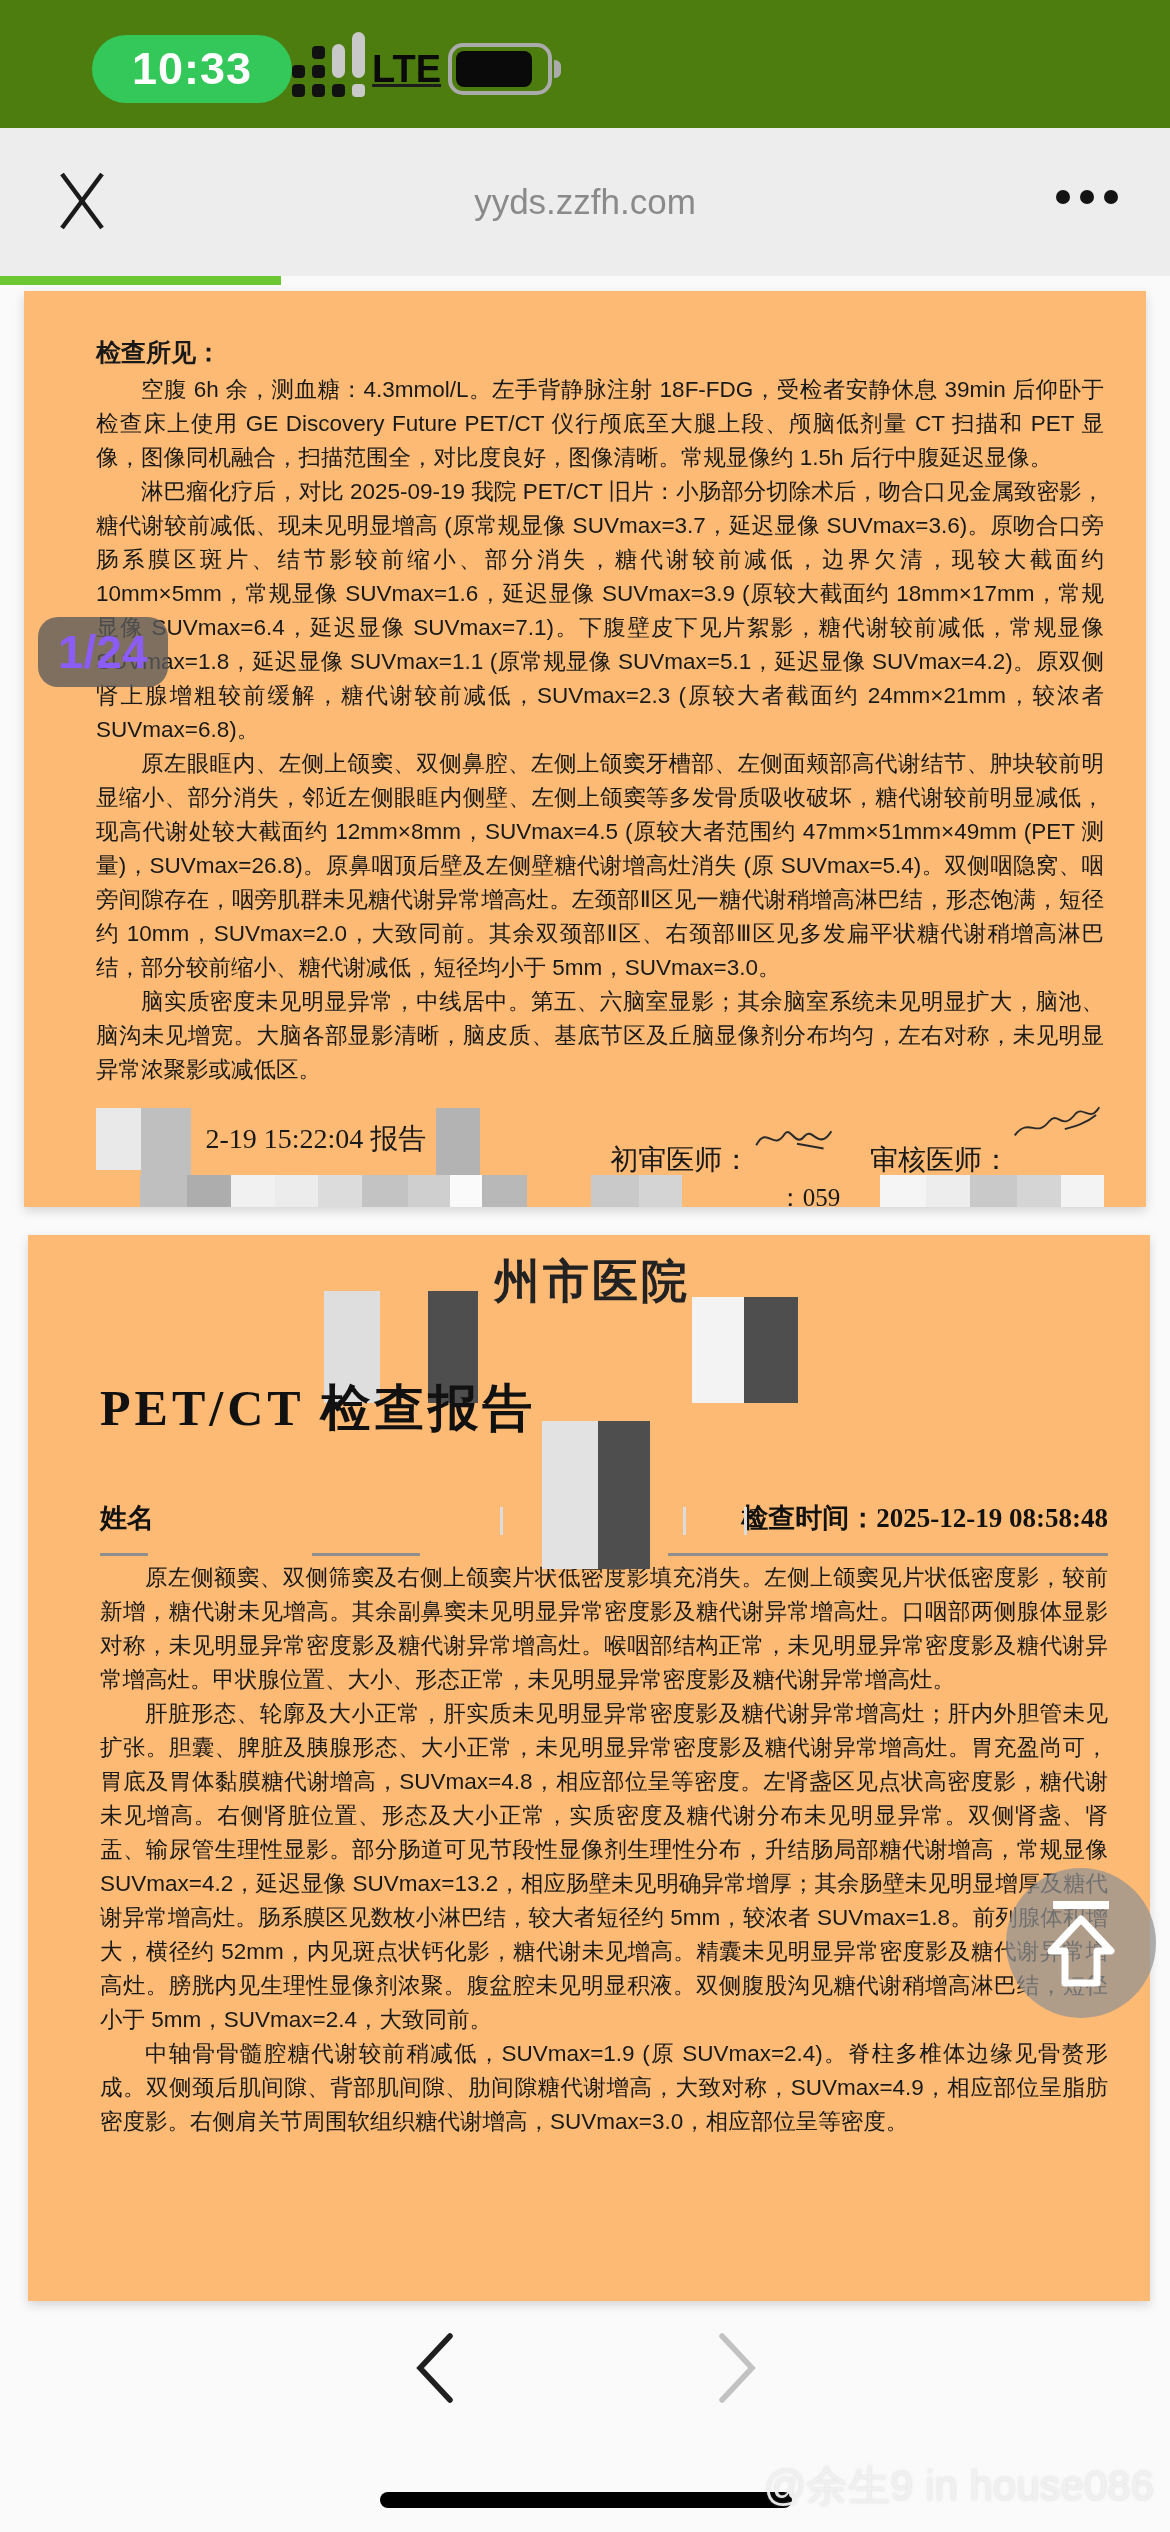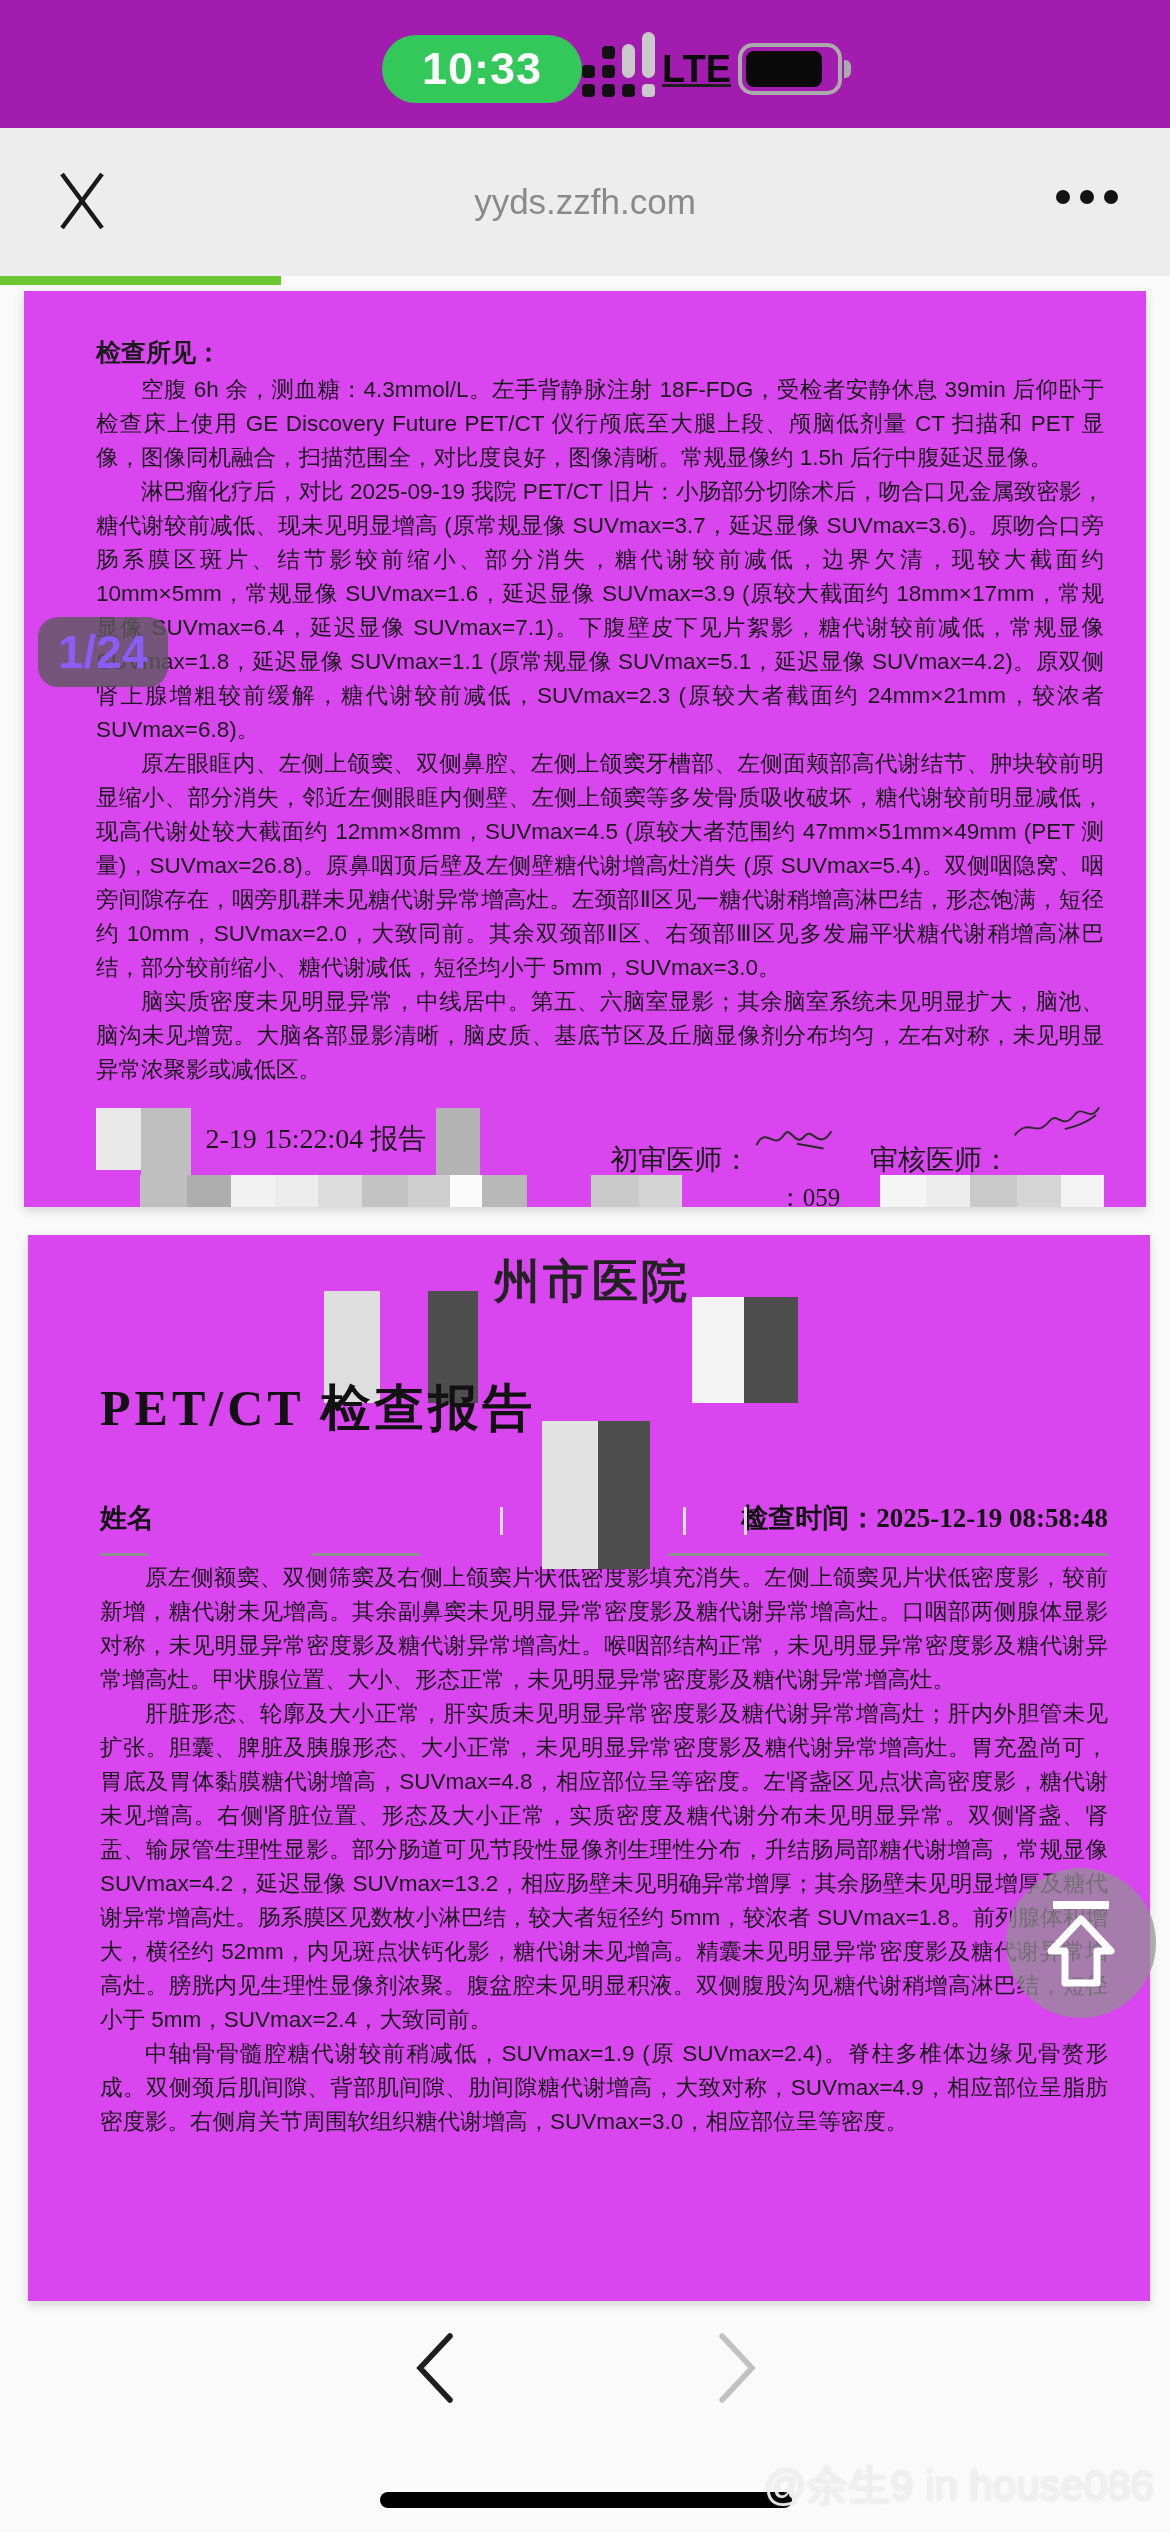--- a/index.html
+++ b/index.html
@@ -6,22 +6,22 @@
   html,body { width:1170px; height:2532px; overflow:hidden; }
   body {
     position:relative;
     background:#fafafa;
     font-family:"Liberation Sans", sans-serif;
     color:#1c1c1c;
   }
 
   
   .status-bar {
-    height:128px; background:#a21caf;
-    display:flex; align-items:center; justify-content:center;
+    height:128px; background:#4d7c0f;
+    display:flex; align-items:center; justify-content:flex-start;
     padding:10px 38px 0 92px;
   }
   .time-pill {
     background:#34c759; color:#fff;
     font-size:45px; font-weight:bold; letter-spacing:1px;
     padding:8px 40px; border-radius:36px;
   }
   .status-right { display:flex; align-items:center; gap:7px;text-decoration:underline; }
   .signal { display:flex; align-items:flex-end; gap:7px; height:56px; }
   .sig-col { display:flex; flex-direction:column; justify-content:flex-end; gap:6px; }
@@ -47,21 +47,21 @@
   .more-btn { position:absolute; right:52px; top:62px; display:flex; gap:10px; }
   .more-btn span { width:14px; height:14px; border-radius:50%; background:#141414; display:block; }
 
   
   .progress-track { height:9px; background:#fafafa; }
   .progress-fill { width:281px; height:9px; background:#6bc832; }
 
   
   .doc-area { position:relative; padding-top:6px; }
   .page-card {
-    margin:0 24px; width:1122px; background:#d946ef;
+    margin:0 24px; width:1122px; background:#fdba74;
     box-shadow:0 4px 10px rgba(0,0,0,0.15);
     position:relative; overflow:hidden;
     padding:44px 42px 0 72px;
     text-align:justify;
     font-size:22.5px; line-height:34px; color:#191919;
   }
   .card-1 { height:916px; }
   .card-2 { height:1066px; margin-top:28px; padding-top:30px;margin-left:28px; }
   .page-card p { text-indent:2em; }
   .findings-heading { font-weight:bold; font-size:25px; margin-bottom:4px; }

